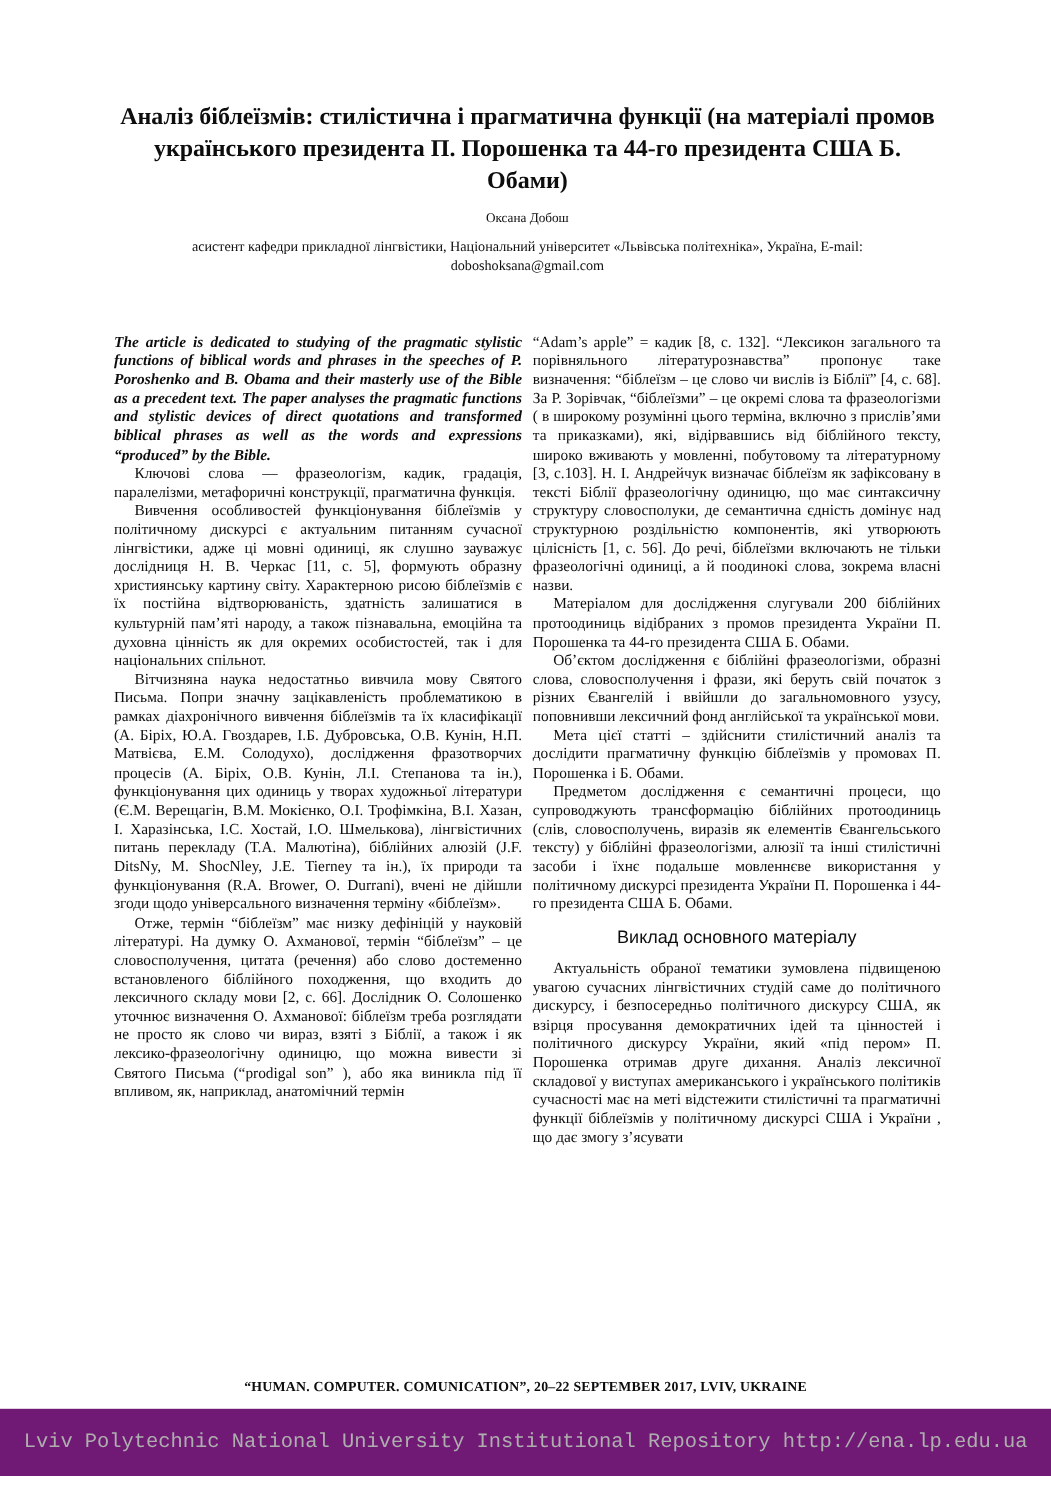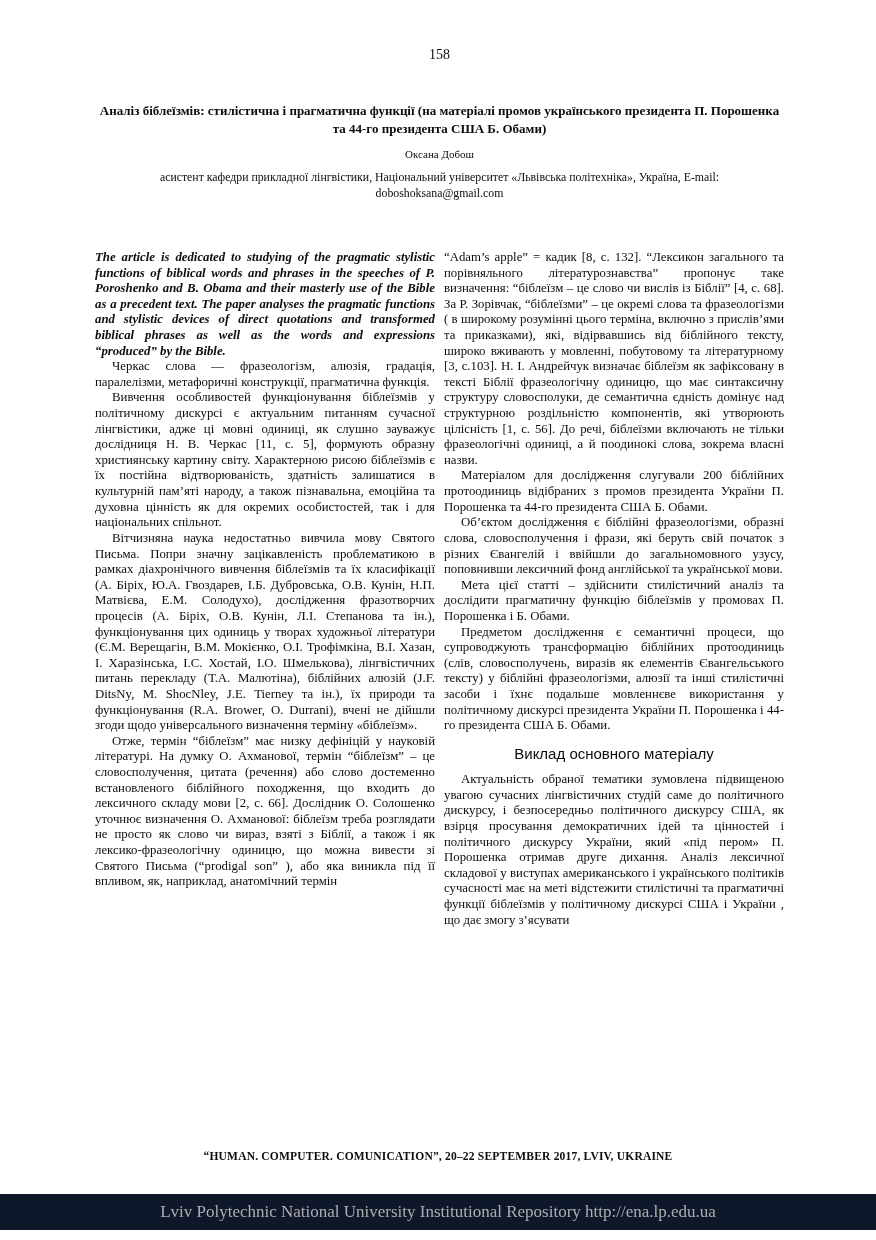--- a/index.html
+++ b/index.html
@@ -20,21 +20,21 @@
     padding: 46px 92px 0 95px;
   }
   .page-number {
     text-align: center;
     font-size: 14px;
     line-height: 18px;
   }
   .title {
     margin: 38px 0 8px 0;
     text-align: center;
-    font-size: 13px;
+    font-size: 20px;
     font-weight: bold;
     line-height: 1.35;
   }
   .author {
     text-align: center;
     font-size: 11px;
     line-height: 18px;
     margin: 0 0 7px 0;
   }
   .affiliation {
@@ -81,48 +81,47 @@
     text-align: center;
     font-size: 11.5px;
     font-weight: bold;
     letter-spacing: 0.2px;
   }
   .repo-bar {
     position: absolute;
     left: 0;
     right: 0;
     bottom: 10px;
-    height: 36px;
-    background: #0f172a;
+    height: 56px;
+    background: #701a75;
     color: #aeaeae;
-    font-family: Liberation Serif, serif;
+    font-family: Liberation Mono, monospace;
     font-size: 17px;
     display: flex;
     align-items: center;
     justify-content: center;
   }
 </style>
 </head>
 <body>
 
 <div class="page">
 
-  <div class="page-number">158</div>
 
   <h1 class="title">Аналіз біблеїзмів: стилістична і прагматична функції (на матеріалі промов українського президента П. Порошенка та 44-го президента США Б. Обами)</h1>
 
   <div class="author">Оксана Добош</div>
 
   <div class="affiliation">асистент кафедри прикладної лінгвістики, Національний університет «Львівська політехніка», Україна, E-mail: doboshoksana@gmail.com</div>
 
   <div class="columns">
 
     <div class="col">
       <p class="abstract no-indent">The article is dedicated to studying of the pragmatic stylistic functions of biblical words and phrases in the speeches of P. Poroshenko and B. Obama and their masterly use of the Bible as a precedent text. The paper analyses the pragmatic functions and stylistic devices of direct quotations and transformed biblical phrases as well as the words and expressions “produced” by the Bible.</p>
-      <p>Черкас слова — фразеологізм, алюзія, градація, паралелізми, метафоричні конструкції, прагматична функція.</p>
+      <p>Ключові слова — фразеологізм, кадик, градація, паралелізми, метафоричні конструкції, прагматична функція.</p>
       <p>Вивчення особливостей функціонування біблеїзмів у політичному дискурсі є актуальним питанням сучасної лінгвістики, адже ці мовні одиниці, як слушно зауважує дослідниця Н. В. Черкас [11, с. 5], формують образну християнську картину світу. Характерною рисою біблеїзмів є їх постійна відтворюваність, здатність залишатися в культурній пам’яті народу, а також пізнавальна, емоційна та духовна цінність як для окремих особистостей, так і для національних спільнот.</p>
       <p>Вітчизняна наука недостатньо вивчила мову Святого Письма. Попри значну зацікавленість проблематикою в рамках діахронічного вивчення біблеїзмів та їх класифікації (А. Біріх, Ю.А. Гвоздарев, І.Б. Дубровська, О.В. Кунін, Н.П. Матвієва, Е.М. Солодухо), дослідження фразотворчих процесів (А. Біріх, О.В. Кунін, Л.І. Степанова та ін.), функціонування цих одиниць у творах художньої літератури (Є.М. Верещагін, В.М. Мокієнко, О.І. Трофімкіна, В.І. Хазан, І. Харазінська, І.С. Хостай, І.О. Шмелькова), лінгвістичних питань перекладу (Т.А. Малютіна), біблійних алюзій (J.F. DitsNy, M. ShocNley, J.E. Tierney та ін.), їх природи та функціонування (R.A. Brower, O. Durrani), вчені не дійшли згоди щодо універсального визначення терміну «біблеїзм».</p>
       <p>Отже, термін “біблеїзм” має низку дефініцій у науковій літературі. На думку О. Ахманової, термін “біблеїзм” – це словосполучення, цитата (речення) або слово достеменно встановленого біблійного походження, що входить до лексичного складу мови [2, с. 66]. Дослідник О. Солошенко уточнює визначення О. Ахманової: біблеїзм треба розглядати не просто як слово чи вираз, взяті з Біблії, а також і як лексико-фразеологічну одиницю, що можна вивести зі Святого Письма (“prodigal son” ), або яка виникла під її впливом, як, наприклад, анатомічний термін</p>
     </div>
 
     <div class="col">
       <p class="no-indent">“Adam’s apple” = кадик [8, с. 132]. “Лексикон загального та порівняльного літературознавства” пропонує таке визначення: “біблеїзм – це слово чи вислів із Біблії” [4, с. 68]. За Р. Зорівчак, “біблеїзми” – це окремі слова та фразеологізми ( в широкому розумінні цього терміна, включно з прислів’ями та приказками), які, відірвавшись від біблійного тексту, широко вживають у мовленні, побутовому та літературному [3, с.103]. Н. І. Андрейчук визначає біблеїзм як зафіксовану в тексті Біблії фразеологічну одиницю, що має синтаксичну структуру словосполуки, де семантична єдність домінує над структурною роздільністю компонентів, які утворюють цілісність [1, с. 56]. До речі, біблеїзми включають не тільки фразеологічні одиниці, а й поодинокі слова, зокрема власні назви.</p>
       <p>Матеріалом для дослідження слугували 200 біблійних протоодиниць відібраних з промов президента України П. Порошенка та 44-го президента США Б. Обами.</p>
       <p>Об’єктом дослідження є біблійні фразеологізми, образні слова, словосполучення і фрази, які беруть свій початок з різних Євангелій і ввійшли до загальномовного узусу, поповнивши лексичний фонд англійської та української мови.</p>
       <p>Мета цієї статті – здійснити стилістичний аналіз та дослідити прагматичну функцію біблеїзмів у промовах П. Порошенка і Б. Обами.</p>

